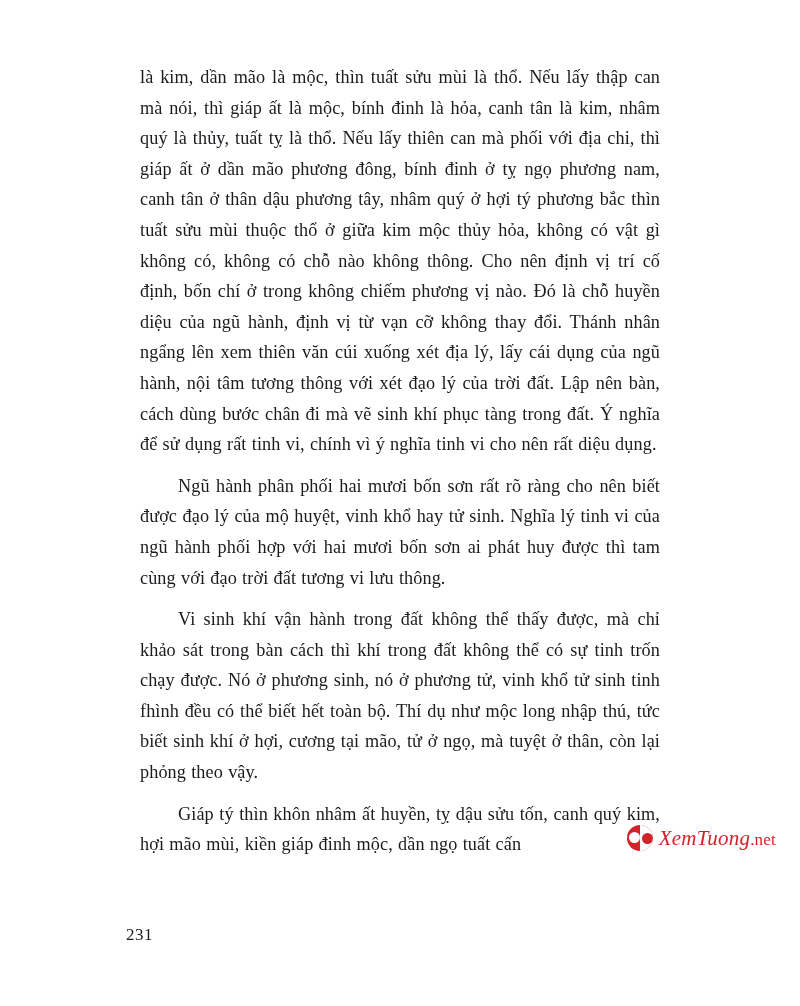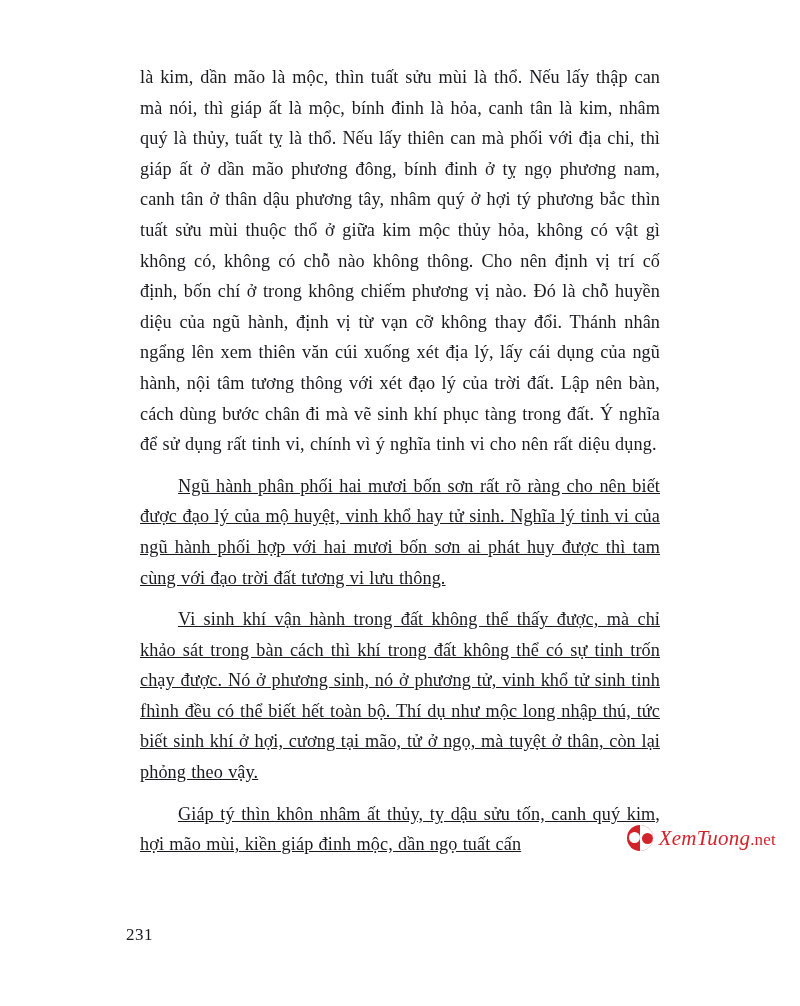--- a/index.html
+++ b/index.html
@@ -37,21 +37,20 @@
     font-size: 18.2px;
     line-height: 30.6px;
     text-align: justify;
     text-justify: inter-word;
     letter-spacing: 0.1px;
     word-spacing: 0.6px;
   }
 
   .para.indent {
     text-indent: 38px;
-    text-decoration: underline;
   }
 
   .para + .para {
     margin-top: 11px;
   }
 
   .page-number {
     position: absolute;
     left: 126px;
     top: 925px;
@@ -115,21 +114,21 @@
 </style>
 </head>
 <body>
 
 <div class="page">
 
   <div class="text-column">
     <p class="para">là kim, dần mão là mộc, thìn tuất sửu mùi là thổ. Nếu lấy thập can mà nói, thì giáp ất là mộc, bính đinh là hỏa, canh tân là kim, nhâm quý là thủy, tuất tỵ là thổ. Nếu lấy thiên can mà phối với địa chi, thì giáp ất ở dần mão phương đông, bính đinh ở tỵ ngọ phương nam, canh tân ở thân dậu phương tây, nhâm quý ở hợi tý phương bắc thìn tuất sửu mùi thuộc thổ ở giữa kim mộc thủy hỏa, không có vật gì không có, không có chỗ nào không thông. Cho nên định vị trí cố định, bốn chí ở trong không chiếm phương vị nào. Đó là chỗ huyền diệu của ngũ hành, định vị từ vạn cỡ không thay đổi. Thánh nhân ngẩng lên xem thiên văn cúi xuống xét địa lý, lấy cái dụng của ngũ hành, nội tâm tương thông với xét đạo lý của trời đất. Lập nên bàn, cách dùng bước chân đi mà vẽ sinh khí phục tàng trong đất. Ý nghĩa để sử dụng rất tinh vi, chính vì ý nghĩa tinh vi cho nên rất diệu dụng.</p>
     <p class="para indent">Ngũ hành phân phối hai mươi bốn sơn rất rõ ràng cho nên biết được đạo lý của mộ huyệt, vinh khổ hay tử sinh. Nghĩa lý tinh vi của ngũ hành phối hợp với hai mươi bốn sơn ai phát huy được thì tam cùng với đạo trời đất tương vi lưu thông.</p>
     <p class="para indent">Vi sinh khí vận hành trong đất không thể thấy được, mà chỉ khảo sát trong bàn cách thì khí trong đất không thể có sự tinh trốn chạy được. Nó ở phương sinh, nó ở phương tử, vinh khổ tử sinh tinh fhình đều có thể biết hết toàn bộ. Thí dụ như mộc long nhập thú, tức biết sinh khí ở hợi, cương tại mão, tử ở ngọ, mà tuyệt ở thân, còn lại phỏng theo vậy.</p>
-    <p class="para indent">Giáp tý thìn khôn nhâm ất thủy, tỵ dậu sửu tốn, canh quý kim, hợi mão mùi, kiền giáp đinh mộc, dần ngọ tuất cấn</p>
+    <p class="para indent">Giáp tý thìn khôn nhâm ất huyền, tỵ dậu sửu tốn, canh quý kim, hợi mão mùi, kiền giáp đinh mộc, dần ngọ tuất cấn</p>
   </div>
 
   <div class="page-number">231</div>
 
   <div class="watermark">
     <span class="mark"></span>
     <span class="wm-text"><span>XemTuong</span><span class="dotnet">.net</span></span>
   </div>
 
 </div>

